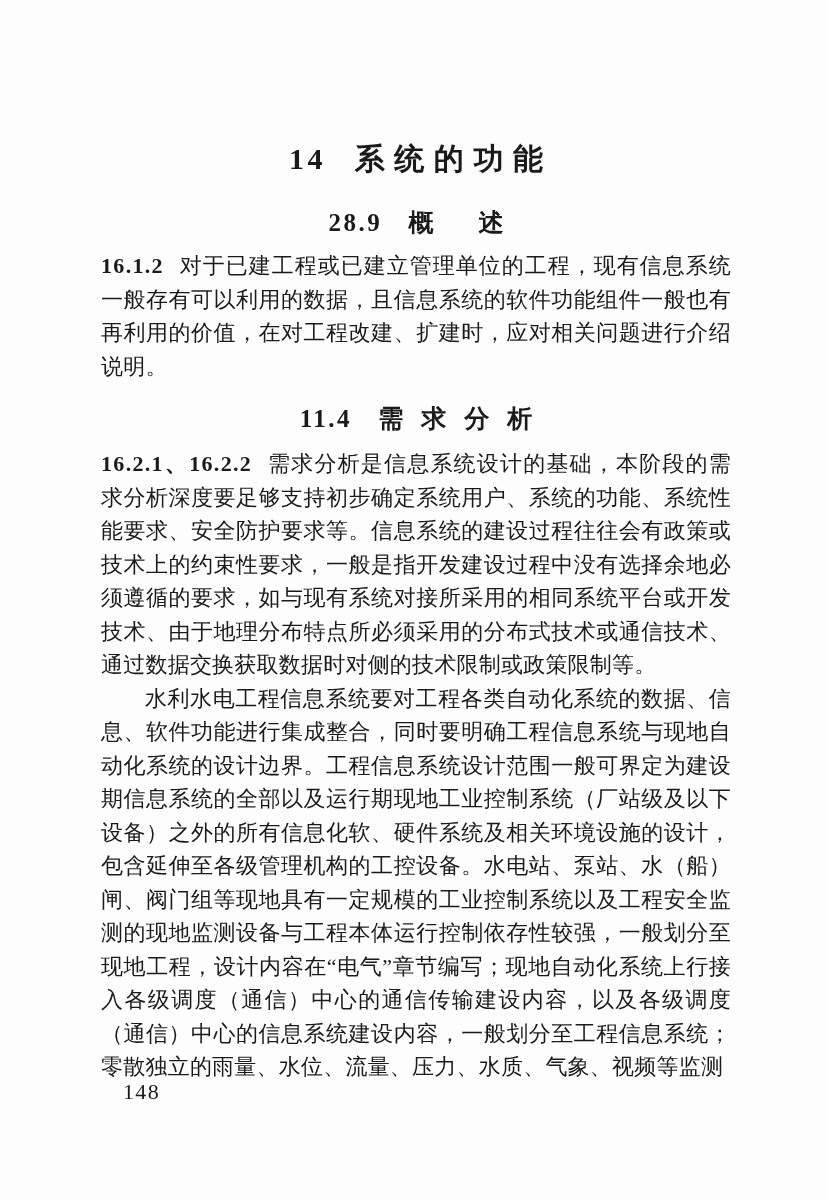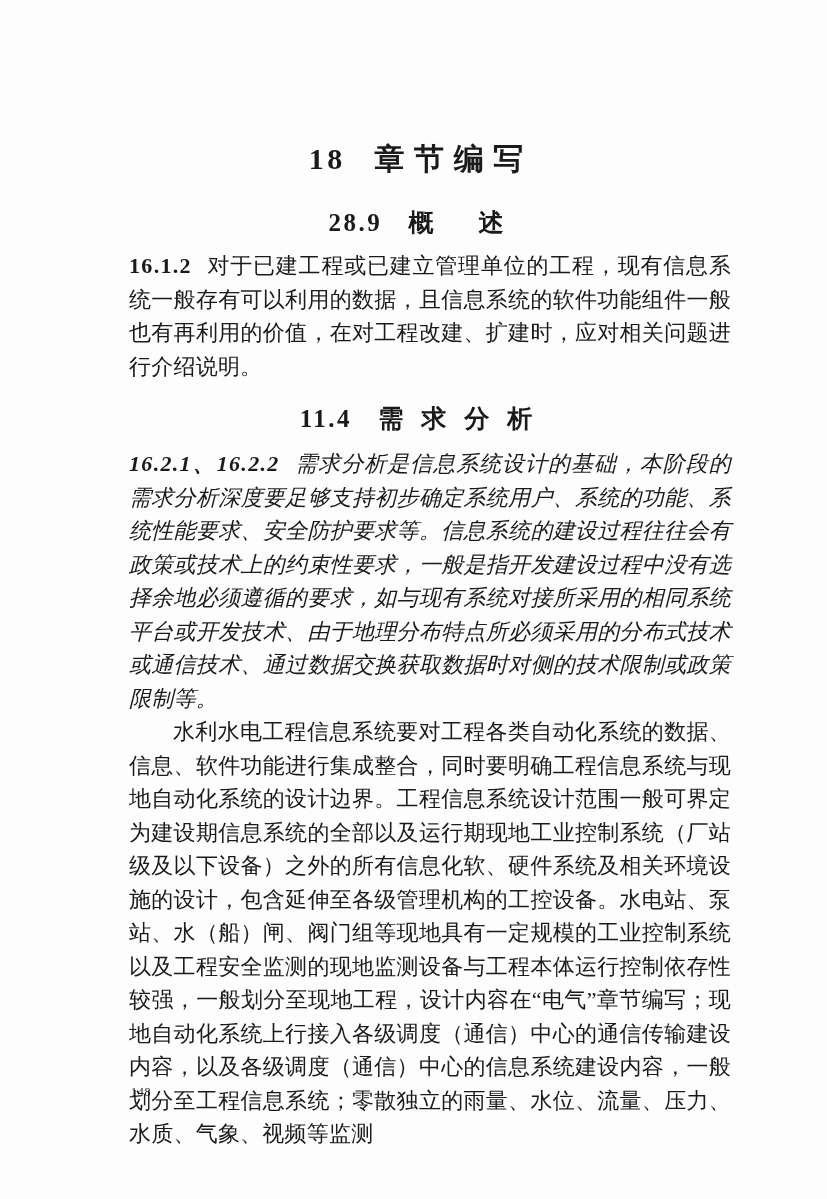--- a/index.html
+++ b/index.html
@@ -59,46 +59,45 @@
   .section-heading.s2 .h-cjk {
     letter-spacing: 0.72em;
     margin-right: -0.72em;
     text-align: center;
   }
   .body-para {
     font-size: 22px;
     line-height: 33.5px;
     text-align: justify;
     letter-spacing: 0.01em;
-    margin-left: 28px;
   }
   .body-para.p1 { margin-top: 11px; }
-  .body-para.p2 { margin-top: 13px; font-style: italic; }
+  .body-para.p2 { margin-top: 13px; }
   .para-label {
     font-weight: bold;
     margin-right: 0.68em;
     letter-spacing: 0.06em;
   }
   .indent-2em { text-indent: 2em; }
   .page-number {
     position: absolute;
-    left: 131px;
+    left: 123px;
     top: 1080px;
-    font-size: 12px;
+    font-size: 22px;
     line-height: 24px;
     letter-spacing: 0.06em;
   }
 </style>
 </head>
 <body>
 
 <div class="page">
   <div class="content">
 
-    <h1 class="chapter-title"><span class="h-num">18</span><span class="h-cjk">章节编写</span></h1>
+    <h1 class="chapter-title"><span class="h-num">14</span><span class="h-cjk">系统的功能</span></h1>
 
     <h2 class="section-heading s1"><span class="h-num">28.9</span><span class="h-cjk">概述</span></h2>
 
     <p class="body-para p1"><span class="para-label">16.1.2</span><span>对于已建工程或已建立管理单位的工程，现有信息系统一般存有可以利用的数据，且信息系统的软件功能组件一般也有再利用的价值，在对工程改建、扩建时，应对相关问题进行介绍说明。</span></p>
 
     <h2 class="section-heading s2"><span class="h-num">11.4</span><span class="h-cjk">需求分析</span></h2>
 
     <p class="body-para p2"><span class="para-label">16.2.1、16.2.2</span><span>需求分析是信息系统设计的基础，本阶段的需求分析深度要足够支持初步确定系统用户、系统的功能、系统性能要求、安全防护要求等。信息系统的建设过程往往会有政策或技术上的约束性要求，一般是指开发建设过程中没有选择余地必须遵循的要求，如与现有系统对接所采用的相同系统平台或开发技术、由于地理分布特点所必须采用的分布式技术或通信技术、通过数据交换获取数据时对侧的技术限制或政策限制等。</span></p>
 
     <p class="body-para indent-2em"><span>水利水电工程信息系统要对工程各类自动化系统的数据、信息、软件功能进行集成整合，同时要明确工程信息系统与现地自动化系统的设计边界。工程信息系统设计范围一般可界定为建设期信息系统的全部以及运行期现地工业控制系统（厂站级及以下设备）之外的所有信息化软、硬件系统及相关环境设施的设计，包含延伸至各级管理机构的工控设备。水电站、泵站、水（船）闸、阀门组等现地具有一定规模的工业控制系统以及工程安全监测的现地监测设备与工程本体运行控制依存性较强，一般划分至现地工程，设计内容在“电气”章节编写；现地自动化系统上行接入各级调度（通信）中心的通信传输建设内容，以及各级调度（通信）中心的信息系统建设内容，一般划分至工程信息系统；零散独立的雨量、水位、流量、压力、水质、气象、视频等监测</span></p>

